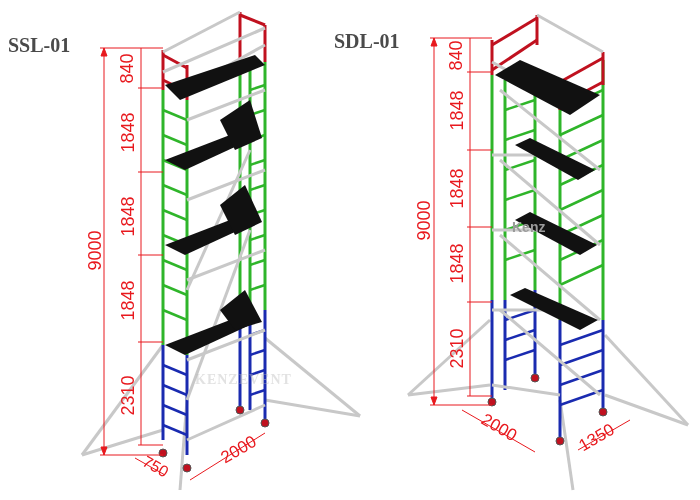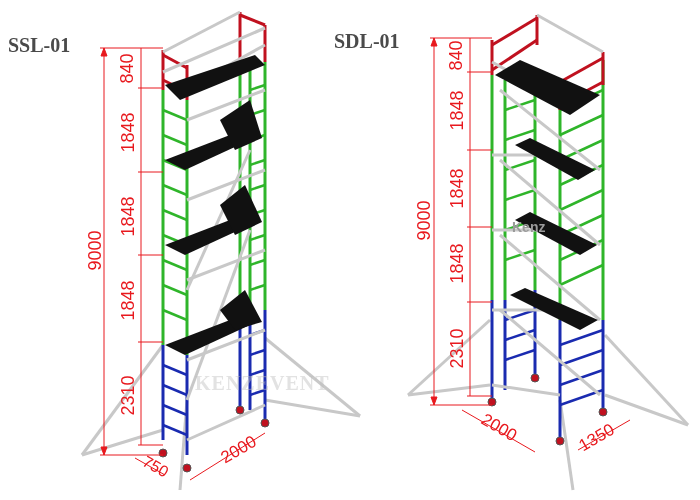--- a/index.html
+++ b/index.html
@@ -247,13 +247,13 @@
   <div style="position:absolute;left:404px;top:210px;transform:rotate(-90deg);color:#e8191e;font-size:18px;">9000</div>
   <div style="position:absolute;left:441px;top:45px;transform:rotate(-90deg);color:#e8191e;font-size:18px;">840</div>
   <div style="position:absolute;left:437px;top:100px;transform:rotate(-90deg);color:#e8191e;font-size:18px;">1848</div>
   <div style="position:absolute;left:437px;top:178px;transform:rotate(-90deg);color:#e8191e;font-size:18px;">1848</div>
   <div style="position:absolute;left:437px;top:253px;transform:rotate(-90deg);color:#e8191e;font-size:18px;">1848</div>
   <div style="position:absolute;left:437px;top:338px;transform:rotate(-90deg);color:#e8191e;font-size:18px;">2310</div>
   <div style="position:absolute;left:480px;top:418px;transform:rotate(30deg);color:#e8191e;font-size:17px;">2000</div>
   <div style="position:absolute;left:578px;top:428px;transform:rotate(-30deg);color:#e8191e;font-size:17px;">1350</div>
 </div>
 
-<div style="position:absolute;left:195px;top:372px;color:rgba(190,190,190,0.45);font-family:'Liberation Serif',serif;font-size:20px;font-weight:bold;letter-spacing:1px;">KENZEVENT</div>
+<div style="position:absolute;left:195px;top:372px;color:rgba(190,190,190,0.45);font-family:'Liberation Serif',serif;font-size:14px;font-weight:bold;letter-spacing:1px;">KENZEVENT</div>
 
 </body></html>

